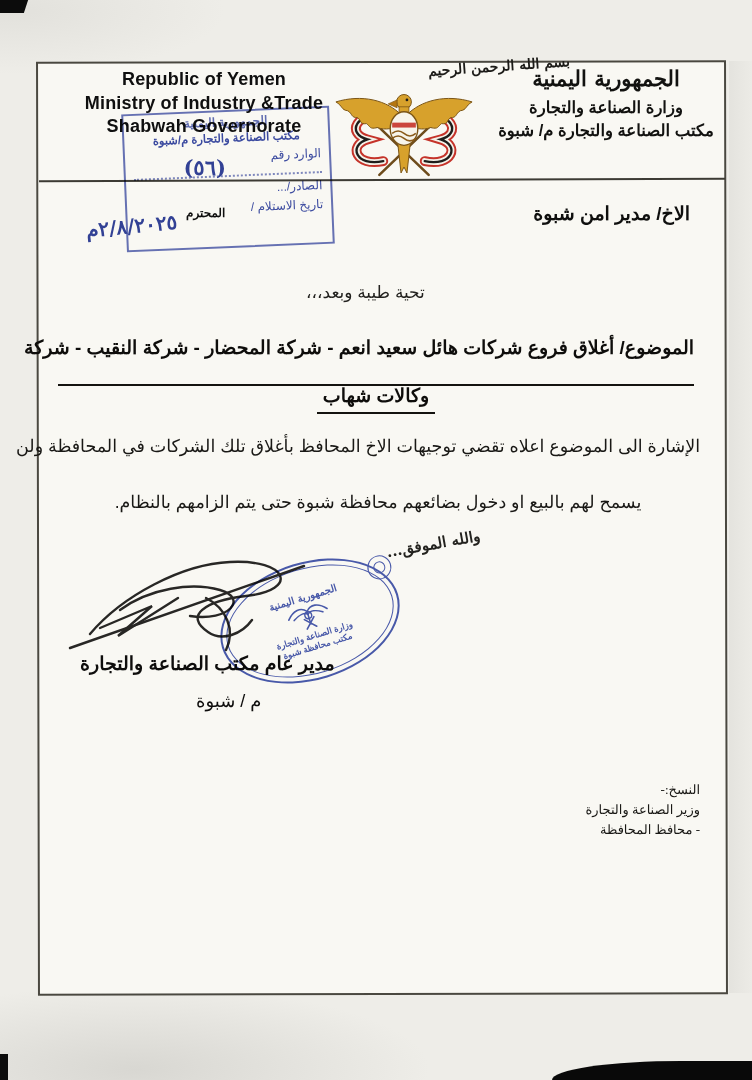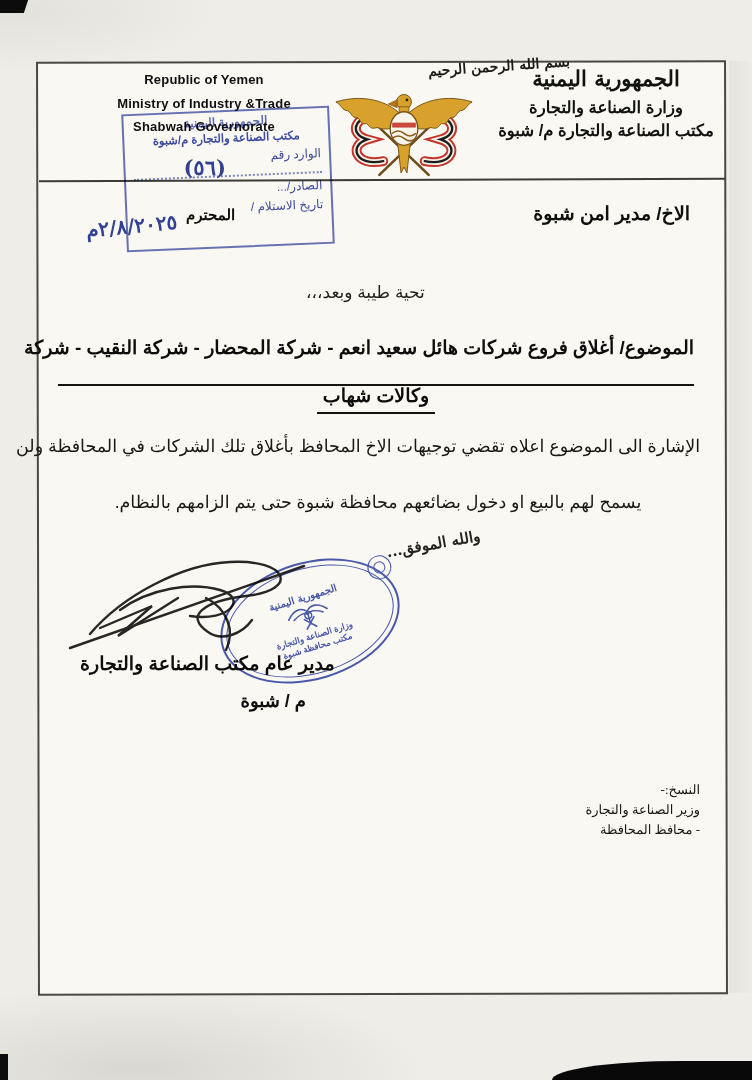--- a/index.html
+++ b/index.html
@@ -19,32 +19,32 @@
     transform:rotate(-0.12deg);
   }
   
   .corner-tl{left:0;top:0;width:30px;height:13px;background:#0c0c0c;transform:skewX(-18deg) translateX(-4px);}
   .corner-bl{left:0;top:1054px;width:8px;height:26px;background:#0c0c0c;}
   .corner-br{left:552px;top:1061px;width:200px;height:19px;background:#090909;border-top-left-radius:150px 22px;}
   .right-shadow{left:729px;top:61px;width:23px;height:932px;background:linear-gradient(90deg,#e4e3de,#ecebe6);}
 
   
   .en-block{left:48px;top:68px;width:312px;text-align:center;font-weight:bold;
-    font-size:13px;line-height:23.5px;color:#0f0f0f;letter-spacing:.2px;}
+    font-size:18px;line-height:23.5px;color:#0f0f0f;letter-spacing:.2px;}
   .bismillah{left:426px;top:58px;width:146px;text-align:center;font-family:"DejaVu Serif",serif;
     font-weight:bold;font-size:14px;transform:rotate(-4deg);color:#1c1b18;direction:rtl;white-space:nowrap;}
   .ar-block{left:492px;top:66px;width:228px;text-align:center;direction:rtl;color:#121210;}
   .ar-cal{font-family:"DejaVu Serif",serif;font-weight:bold;font-size:21px;transform:scaleY(1.02);}
   .ar-l2{font-weight:bold;font-size:16.5px;margin-top:7px;}
   .ar-l3{font-weight:bold;font-size:16.5px;margin-top:4px;white-space:nowrap;}
   .head-rule{left:39px;top:179px;width:686px;height:0;border-top:2px solid #3d3b34;transform:rotate(-0.2deg);}
 
   
   .addressee{right:62px;top:202px;font-weight:bold;font-size:19px;direction:rtl;white-space:nowrap;color:#0f0f0e;}
-  .honorific{left:186px;top:206px;font-weight:bold;font-size:15px;direction:rtl;color:#0f0f0e;}
+  .honorific{left:186px;top:206px;font-weight:bold;font-size:12px;direction:rtl;color:#0f0f0e;}
   .greeting{left:306px;top:282px;font-size:17px;direction:rtl;white-space:nowrap;color:#23221f;}
 
   
   .rstamp{
     left:124px;top:110px;width:208px;height:138px;transform:rotate(-2.4deg);
     border:2px solid rgba(61,77,168,.78);color:#3d4da8;direction:rtl;
     padding:3px 8px 0 8px;box-sizing:border-box;font-size:12px;mix-blend-mode:multiply;
   }
   .rstamp .c{text-align:center;font-weight:bold;}
   .rstamp .r{text-align:right;margin-top:5px;}
@@ -67,21 +67,21 @@
   .body-l1{left:56px;top:436px;width:644px;direction:rtl;text-align:center;font-size:17.5px;
     color:#191815;white-space:nowrap;}
   .body-l2{left:56px;top:492px;width:644px;direction:rtl;text-align:center;font-size:17.5px;color:#191815;}
 
   
   .tawfiq{left:386px;top:535px;font-family:"DejaVu Serif",serif;font-weight:bold;font-size:15px;
     transform:rotate(-10deg);direction:rtl;white-space:nowrap;color:#23221e;}
   .sig{left:56px;top:538px;}
   .signer-name{left:110px;top:612px;width:165px;text-align:center;font-weight:bold;font-size:20px;direction:rtl;color:#0e0d0c;white-space:nowrap;}
   .signer-title{left:80px;top:652px;width:268px;text-align:left;font-weight:bold;font-size:19px;direction:rtl;color:#0e0d0c;white-space:nowrap;}
-  .signer-office{left:196px;top:690px;width:110px;text-align:right;font-weight:bold;font-size:18px;direction:rtl;color:#0e0d0c;}
+  .signer-office{left:196px;top:690px;width:110px;text-align:left;font-weight:normal;font-size:18px;direction:rtl;color:#0e0d0c;}
 
   
   .seal{
     left:218px;top:562px;width:184px;height:118px;transform:rotate(-17deg);
     border:2.5px solid #4052ad;border-radius:50%;color:#4052ad;mix-blend-mode:multiply;opacity:.95;
     box-sizing:border-box;
   }
   .seal-inner{position:absolute;inset:4px;border:1.2px solid #4052ad;border-radius:50%;
     display:flex;flex-direction:column;align-items:center;justify-content:center;text-align:center;direction:rtl;}
   .seal-top{font-family:"DejaVu Serif",serif;font-weight:bold;font-size:10px;letter-spacing:1px;white-space:nowrap;}

